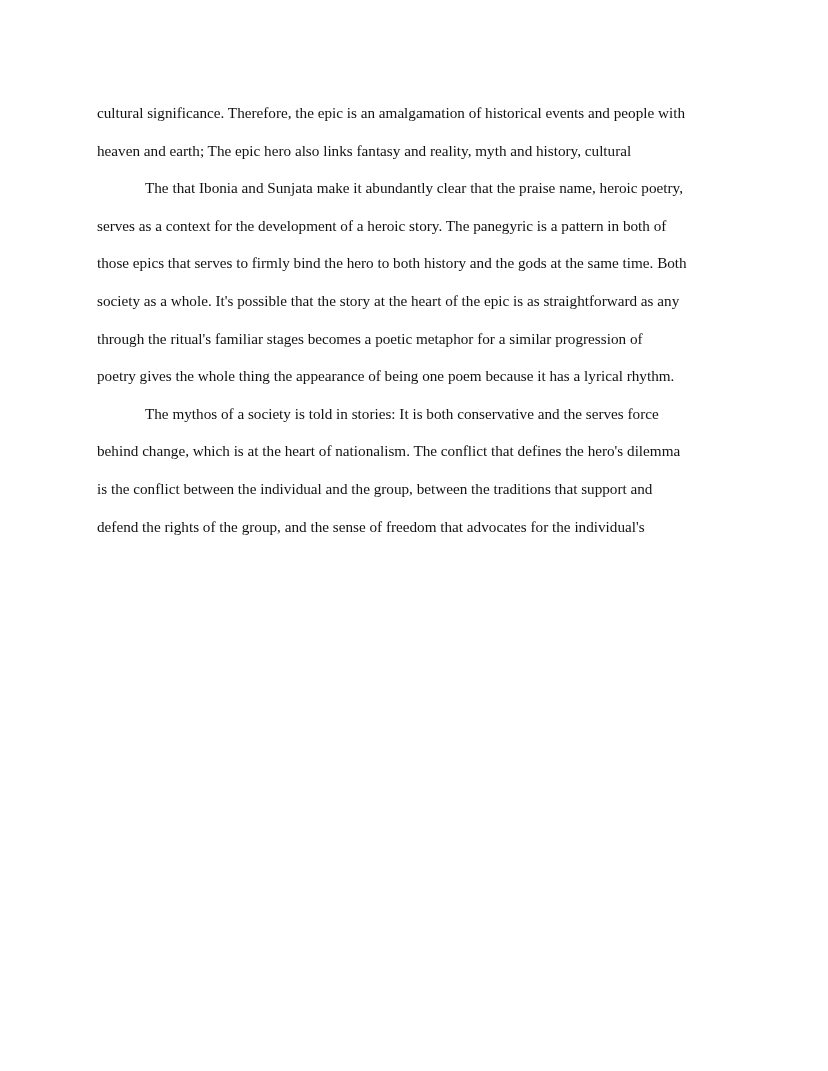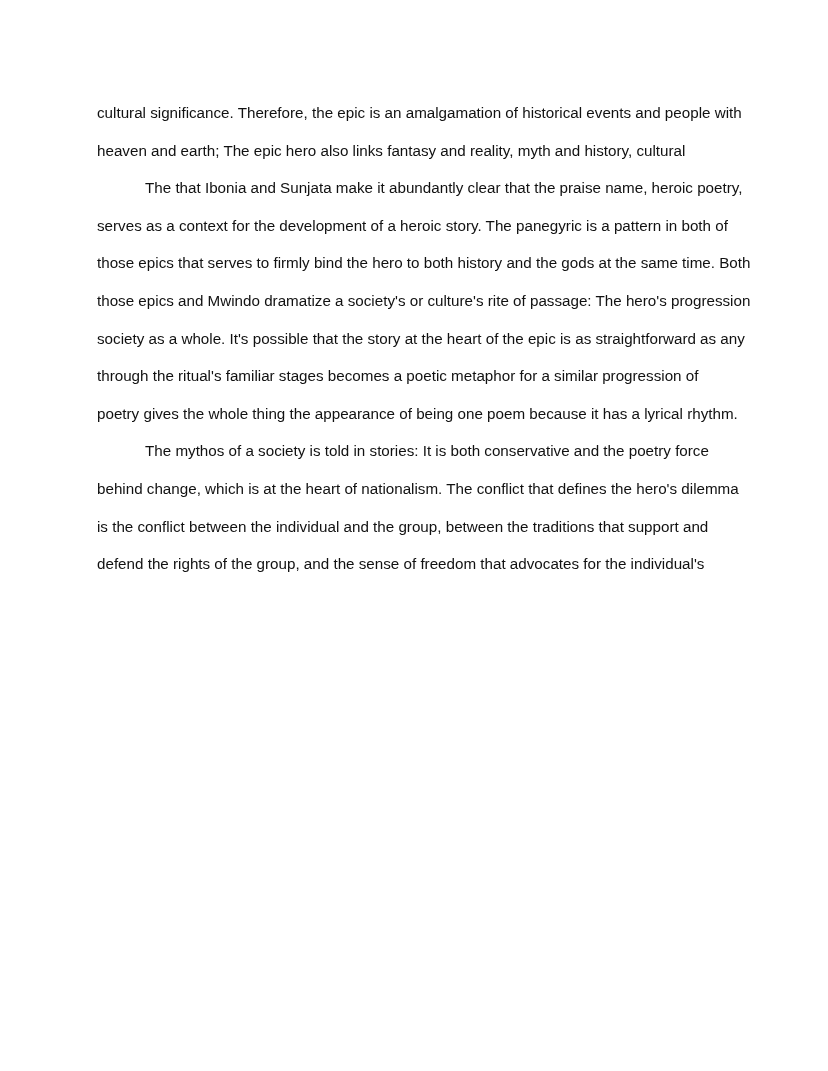--- a/index.html
+++ b/index.html
@@ -19,21 +19,21 @@
       top: 0;
       width: 828px;
       height: 1071px;
       background: #ffffff;
     }
     .text-block {
       position: absolute;
       left: 97px;
       top: 94px;
       width: 640px;
-      font-family: Liberation Sans, sans-serif;
+      font-family: Liberation Serif, serif;
       font-size: 15.2px;
       line-height: 37.6px;
       color: #111111;
     }
     .line {
       display: block;
       white-space: nowrap;
       height: 37.6px;
     }
     .line.indent {
@@ -48,27 +48,26 @@
 
     <div>
       <span class="line">cultural significance. Therefore, the epic is an amalgamation of historical events and people with</span>
       <span class="line">heaven and earth; The epic hero also links fantasy and reality, myth and history, cultural</span>
     </div>
 
     <div>
       <span class="line indent">The that Ibonia and Sunjata make it abundantly clear that the praise name, heroic poetry,</span>
       <span class="line">serves as a context for the development of a heroic story. The panegyric is a pattern in both of</span>
       <span class="line">those epics that serves to firmly bind the hero to both history and the gods at the same time. Both</span>
-      <span class="line">those epics and Mwindo dramatize a society's or culture's rite of passage: The hero's progression</span>
       <span class="line">society as a whole. It's possible that the story at the heart of the epic is as straightforward as any</span>
       <span class="line">through the ritual's familiar stages becomes a poetic metaphor for a similar progression of</span>
       <span class="line">poetry gives the whole thing the appearance of being one poem because it has a lyrical rhythm.</span>
     </div>
 
     <div>
-      <span class="line indent">The mythos of a society is told in stories: It is both conservative and the poetry force</span>
+      <span class="line indent">The mythos of a society is told in stories: It is both conservative and the serves force</span>
       <span class="line">behind change, which is at the heart of nationalism. The conflict that defines the hero's dilemma</span>
       <span class="line">is the conflict between the individual and the group, between the traditions that support and</span>
       <span class="line">defend the rights of the group, and the sense of freedom that advocates for the individual's</span>
     </div>
 
   </div>
 </div>
 
 </body></html>

